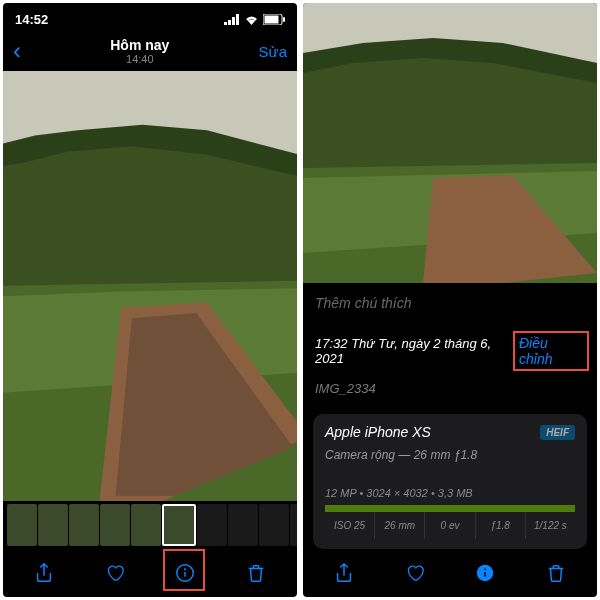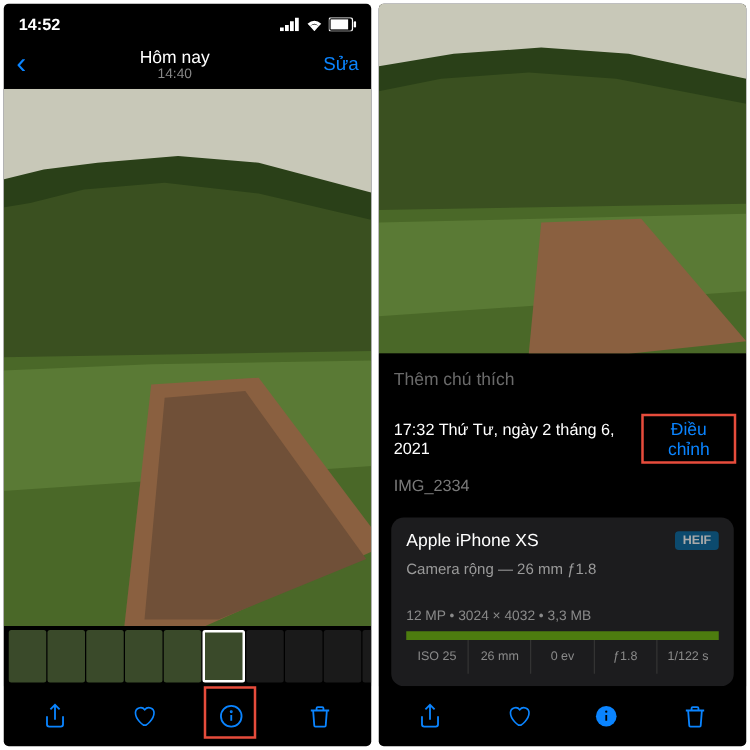--- a/index.html
+++ b/index.html
@@ -4,39 +4,39 @@
 <style>
 *{margin:0;padding:0;box-sizing:border-box;font-family:-apple-system,BlinkMacSystemFont,sans-serif;}
 body{background:#fff;width:600px;height:600px;overflow:hidden;}
 .container{display:flex;width:600px;height:600px;}
 .phone{width:316px;height:594px;margin:3px;background:#000;border-radius:4px;position:relative;overflow:hidden;display:flex;flex-direction:column;}
 .status-bar{height:28px;padding:4px 12px 0;display:flex;justify-content:space-between;align-items:center;color:#fff;font-size:13px;font-weight:600;}
 .status-right{display:flex;gap:4px;align-items:center;}
 .nav{height:40px;display:flex;align-items:center;justify-content:space-between;padding:0 10px;}
 .back{color:#0a84ff;font-size:24px;font-weight:300;}
 .nav-center{text-align:center;color:#fff;}
-.nav-title{font-size:14px;font-weight:400;}
+.nav-title{font-size:14px;font-weight:700;}
 .nav-sub{font-size:11px;color:#888;}
 .edit{color:#0a84ff;font-size:15px;}
 .photo{flex:1;background:#000;display:flex;align-items:center;justify-content:center;overflow:hidden;}
 .photo-img{width:100%;height:100%;}
 .thumbstrip{height:48px;background:#000;display:flex;align-items:center;padding:0 4px;gap:1px;overflow:hidden;}
 .thumb{width:30px;height:42px;background:#3a4a2a;border-radius:2px;flex-shrink:0;}
 .thumb.sel{border:2px solid #fff;width:34px;}
 .thumb.dark{background:#1a1a1a;}
 .toolbar{height:48px;display:flex;align-items:center;justify-content:space-around;padding:0 6px;}
 .tb-icon{color:#0a84ff;width:30px;height:30px;display:flex;align-items:center;justify-content:center;}
 .tb-icon svg{width:22px;height:22px;}
 .redbox{position:absolute;border:2px solid #e74c3c;pointer-events:none;}
 .rb1{bottom:6px;left:160px;width:42px;height:42px;}
-.info-panel{flex:1;background:#000;overflow:hidden;display:flex;flex-direction:column;}
+.info-panel{flex:1;background:#000;overflow:hidden;display:flex;flex-direction:column;font-style:italic;}
 .caption-row{padding:12px;color:#6a6a6a;font-size:14px;}
 .meta-row{padding:10px 12px;display:flex;justify-content:space-between;align-items:center;}
 .meta-time{color:#fff;font-size:13px;}
-.adjust{color:#0a84ff;font-size:14px;border:2px solid #e74c3c;padding:2px 4px;margin:-2px -4px;text-align:center;}
+.adjust{color:#0a84ff;font-size:14px;border:2px solid #e74c3c;padding:2px 4px;margin:-2px -4px;}
 .filename{padding:2px 12px 10px;color:#7a7a7a;font-size:13px;}
 .card{background:#1c1c1e;margin:8px 10px;border-radius:10px;padding:10px 12px;}
 .card-head{display:flex;justify-content:space-between;align-items:center;margin-bottom:8px;}
 .device{color:#fff;font-size:14px;}
 .badge{background:#0c4a6e;color:#aaa;font-size:10px;font-weight:700;padding:2px 6px;border-radius:3px;}
 .cam-info{color:#9a9a9a;font-size:12px;margin-bottom:6px;}
 .spec-row{color:#8a8a8a;font-size:11px;margin-bottom:6px;margin-top:25px;}
 .spec-grid{display:flex;border-top:7px solid #4d7c0f;margin-top:4px;}
 .spec-cell{flex:1;text-align:center;padding:8px 2px;color:#8a8a8a;font-size:10px;border-right:1px solid #333;}
 .spec-cell:last-child{border-right:none;}

